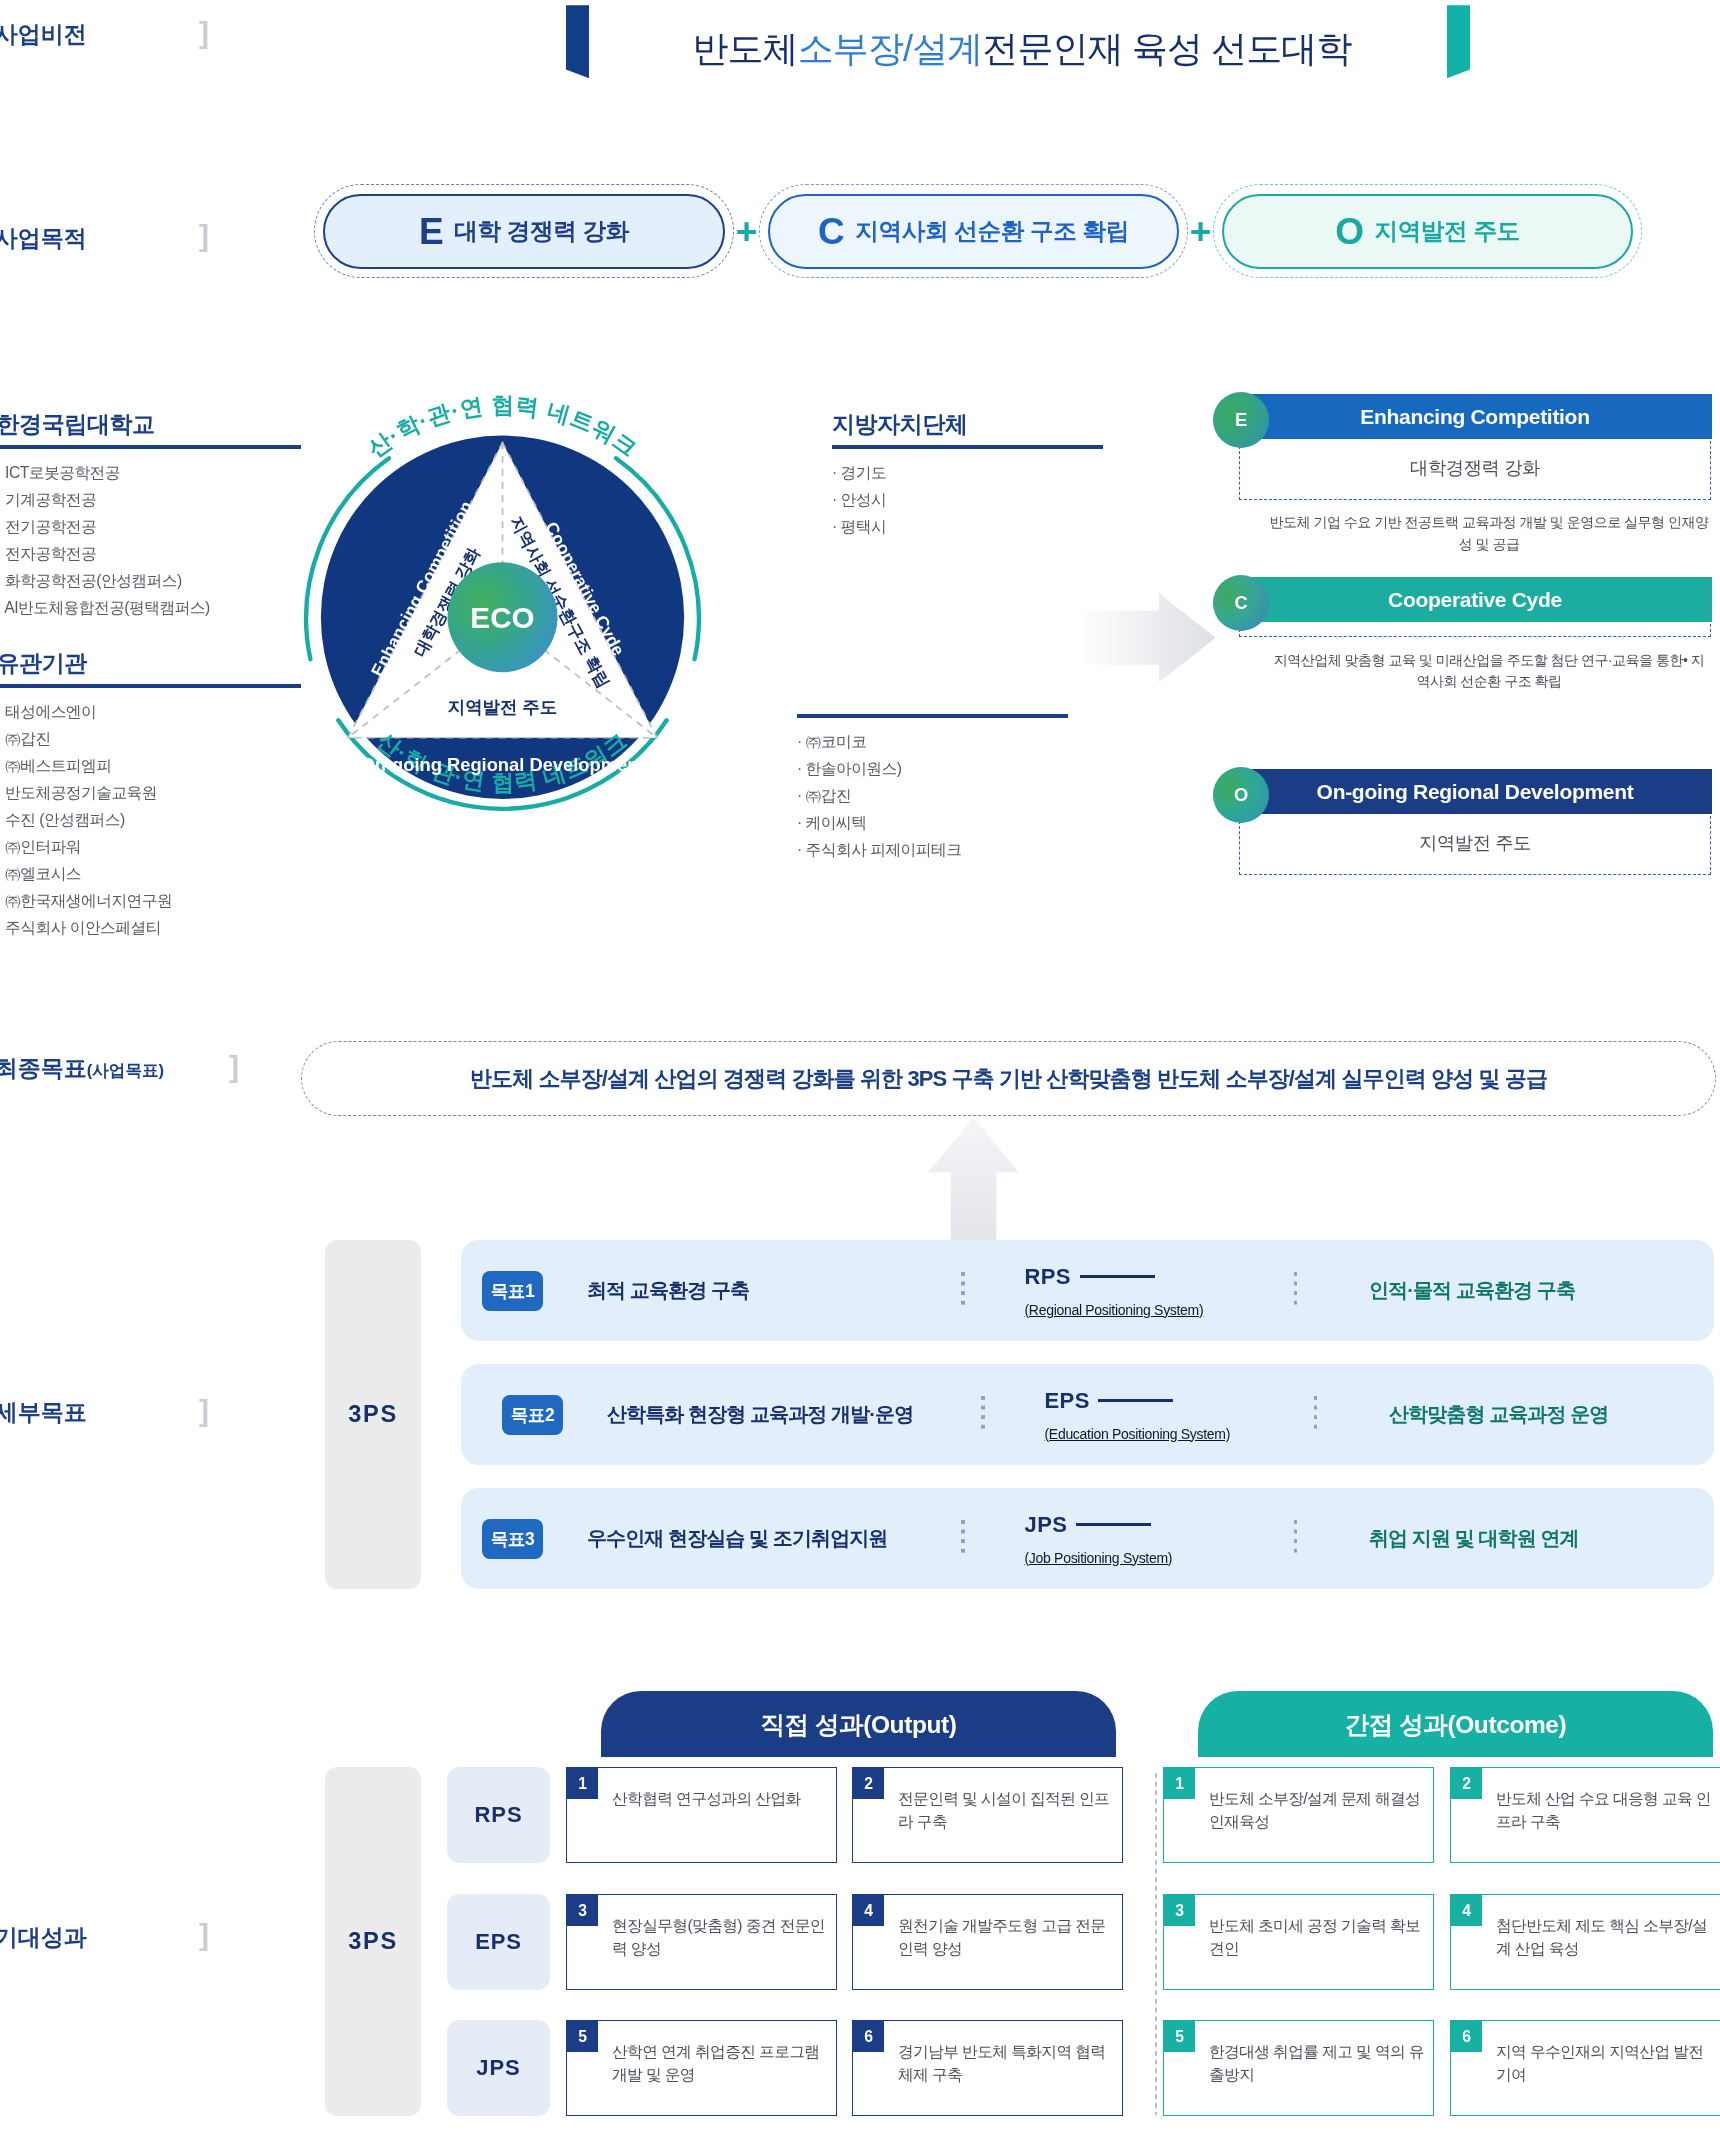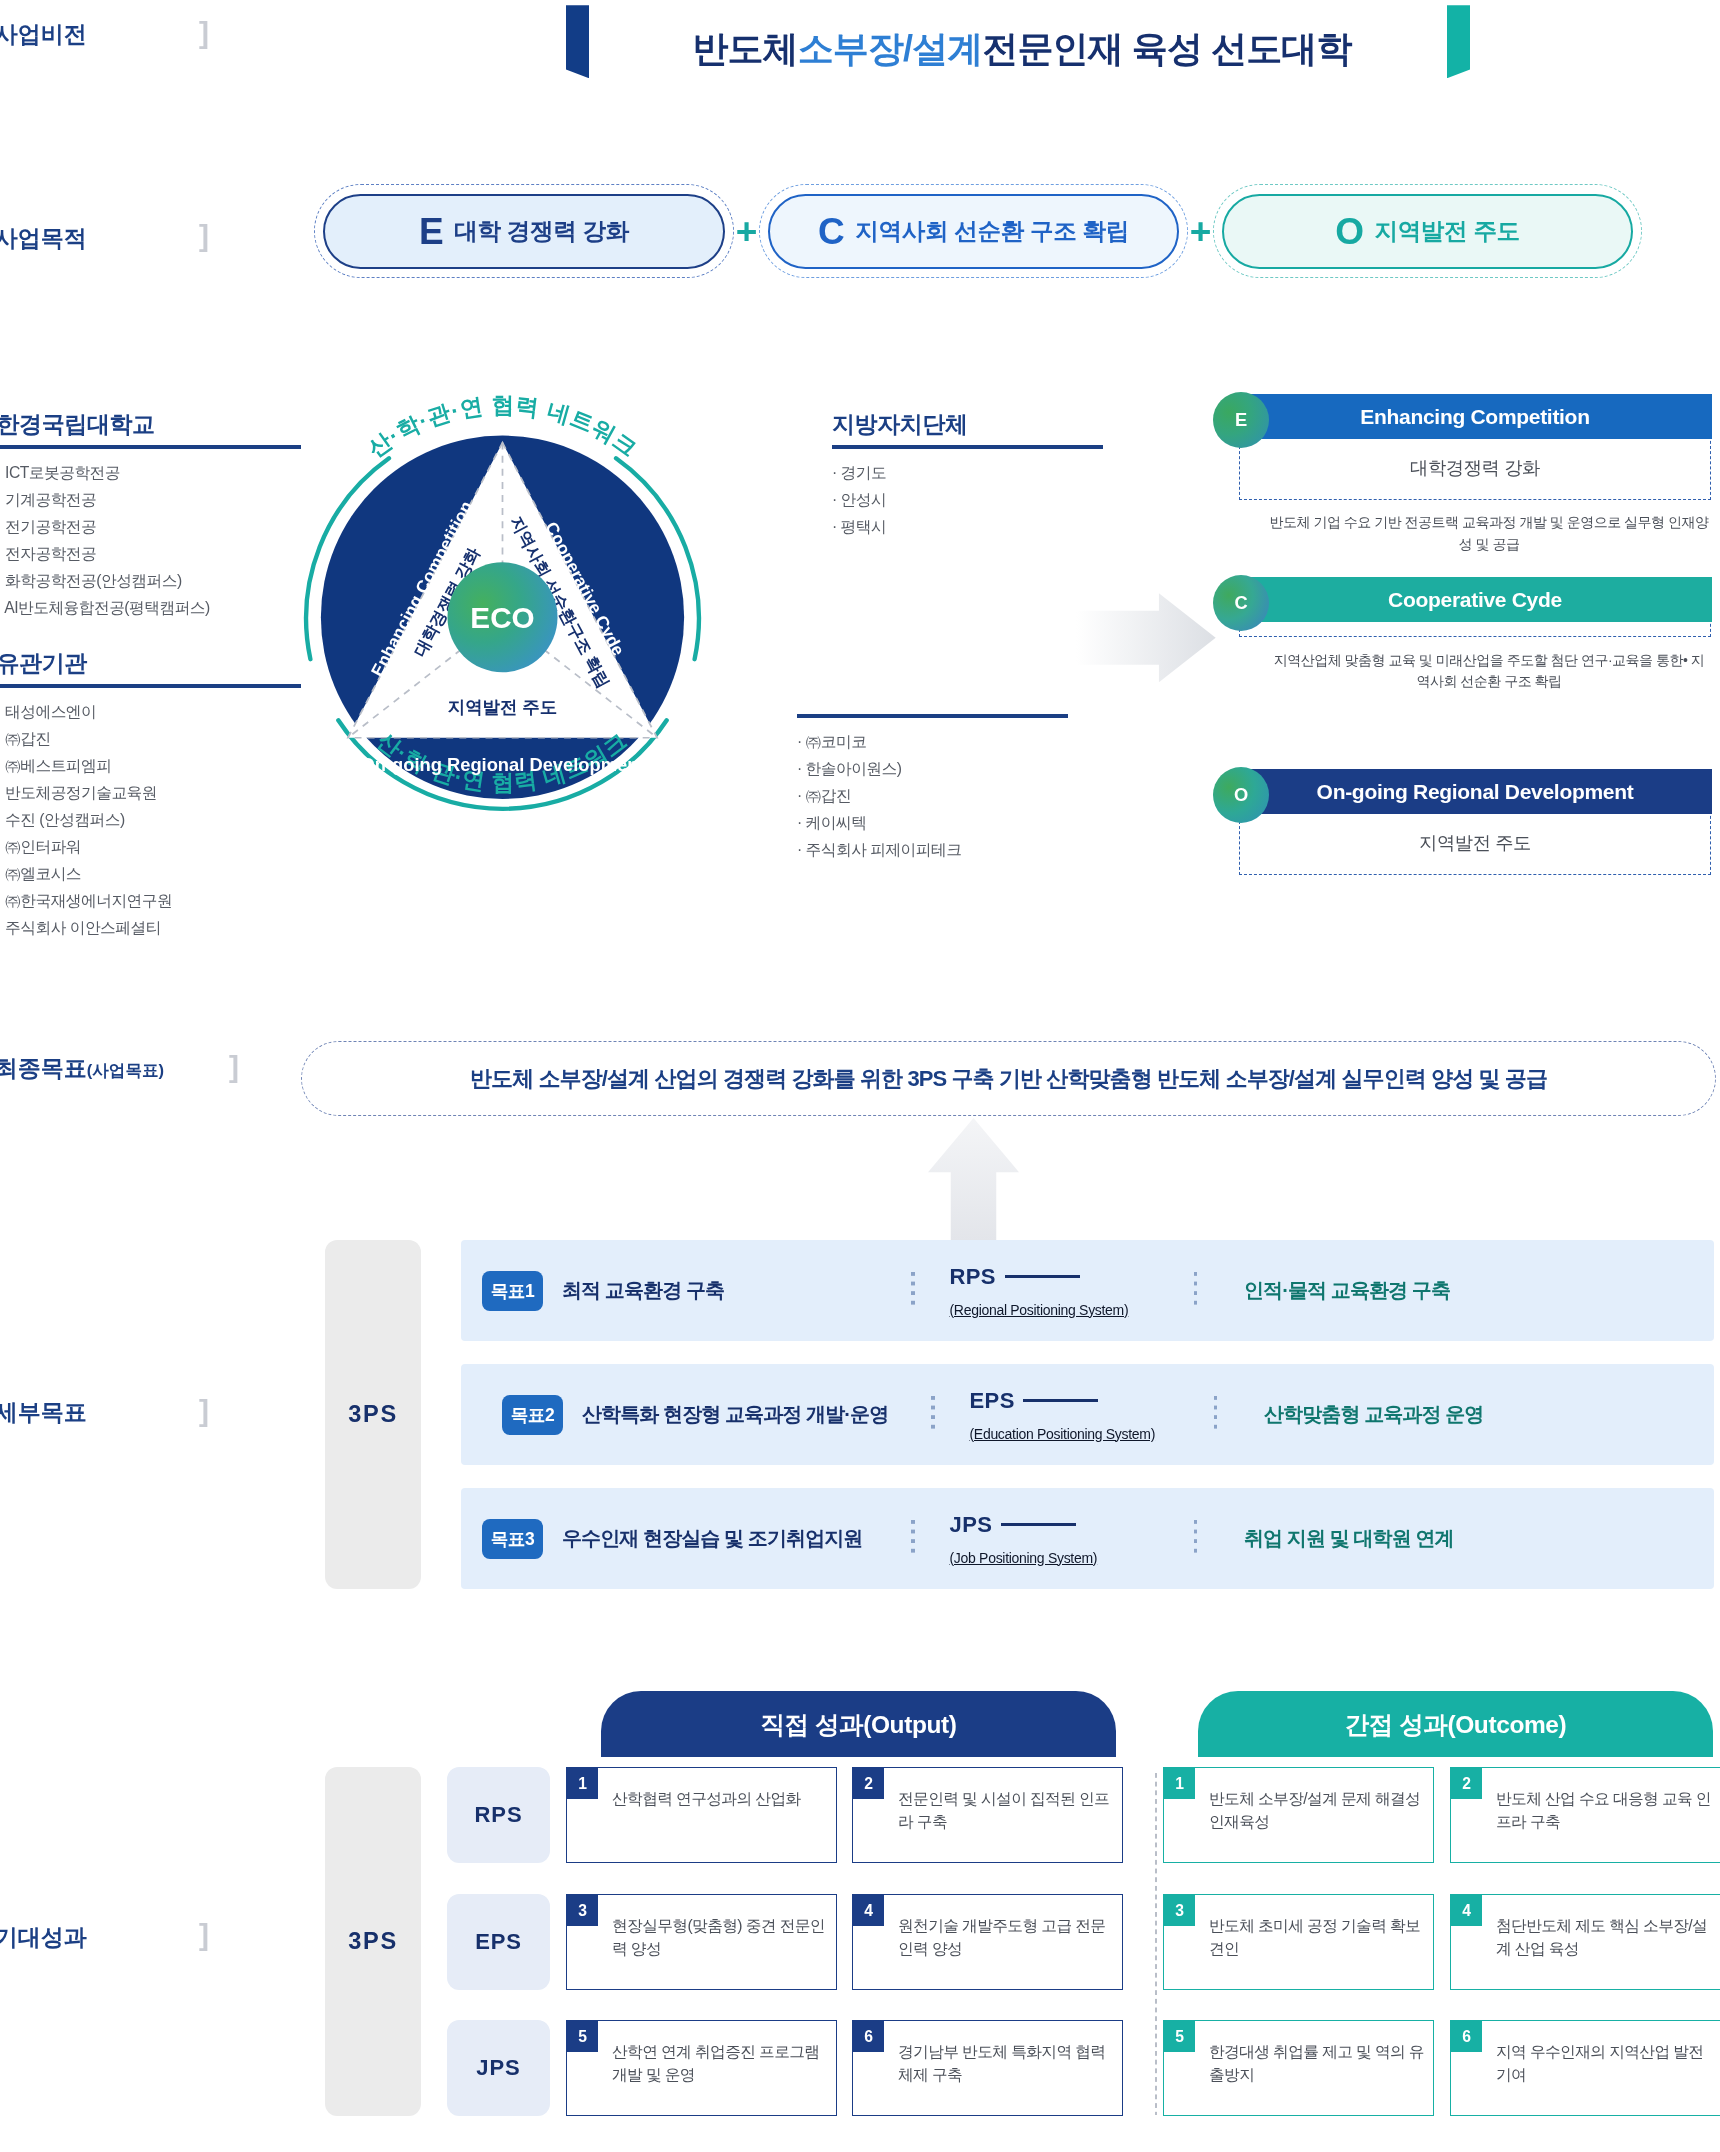--- a/index.html
+++ b/index.html
@@ -26,21 +26,21 @@
     color: #c9ccd3;
     font-weight: bold;
     font-size: 30px;
   }
 
   
   #vision-title {
     position: absolute; left: 559px; top: 14px;
     width: 926px; height: 70px;
     display: flex; align-items: center; justify-content: center;
-    font-size: 36px; font-weight: bold; letter-spacing: -0.9px;
+    font-size: 36px; font-weight: normal; letter-spacing: -0.9px;
     white-space: nowrap;
   }
   #vision-title .t-navy { color: #16306e; }
   #vision-title .t-blue { color: #2e7fd4; }
   .vision-bar {
     position: absolute; top: 5.2px; width: 23px; height: 73px;
   }
   .vision-bar.left {
     left: 566px; background: #123d87;
     clip-path: polygon(0 0, 100% 0, 100% 100%, 0 88%);
@@ -144,22 +144,22 @@
 
   
   #goals-gray {
     position: absolute; left: 325px; top: 1240px;
     width: 96px; height: 349px; background: #ebebeb; border-radius: 12.2px;
     display: flex; align-items: center; justify-content: center;
     font-size: 23.6px; font-weight: bold; color: #17306b; letter-spacing: 1.7px;
   }
   .goal-row {
     position: absolute; left: 461px; width: 1253px; height: 101px;
-    background: #e3eefb; border-radius: 4px;
-    display: flex; align-items: center;
+    background: #e3eefb; border-radius: 18px;
+    display: flex; align-items: center; gap: 25px;
   }
   .goal-tag {
     width: 61px; height: 40px; margin-left: 21px; flex: none;
     background: #1f6ac0; border-radius: 7.9px;
     display: flex; align-items: center; justify-content: center;
     color: #ffffff; font-size: 17.5px; font-weight: bold; letter-spacing: -0.4px;
   }
   .goal-title {
     margin-left: 19px; width: 349px; flex: none;
     font-size: 20px; font-weight: bold; color: #17306b; letter-spacing: -0.9px;

